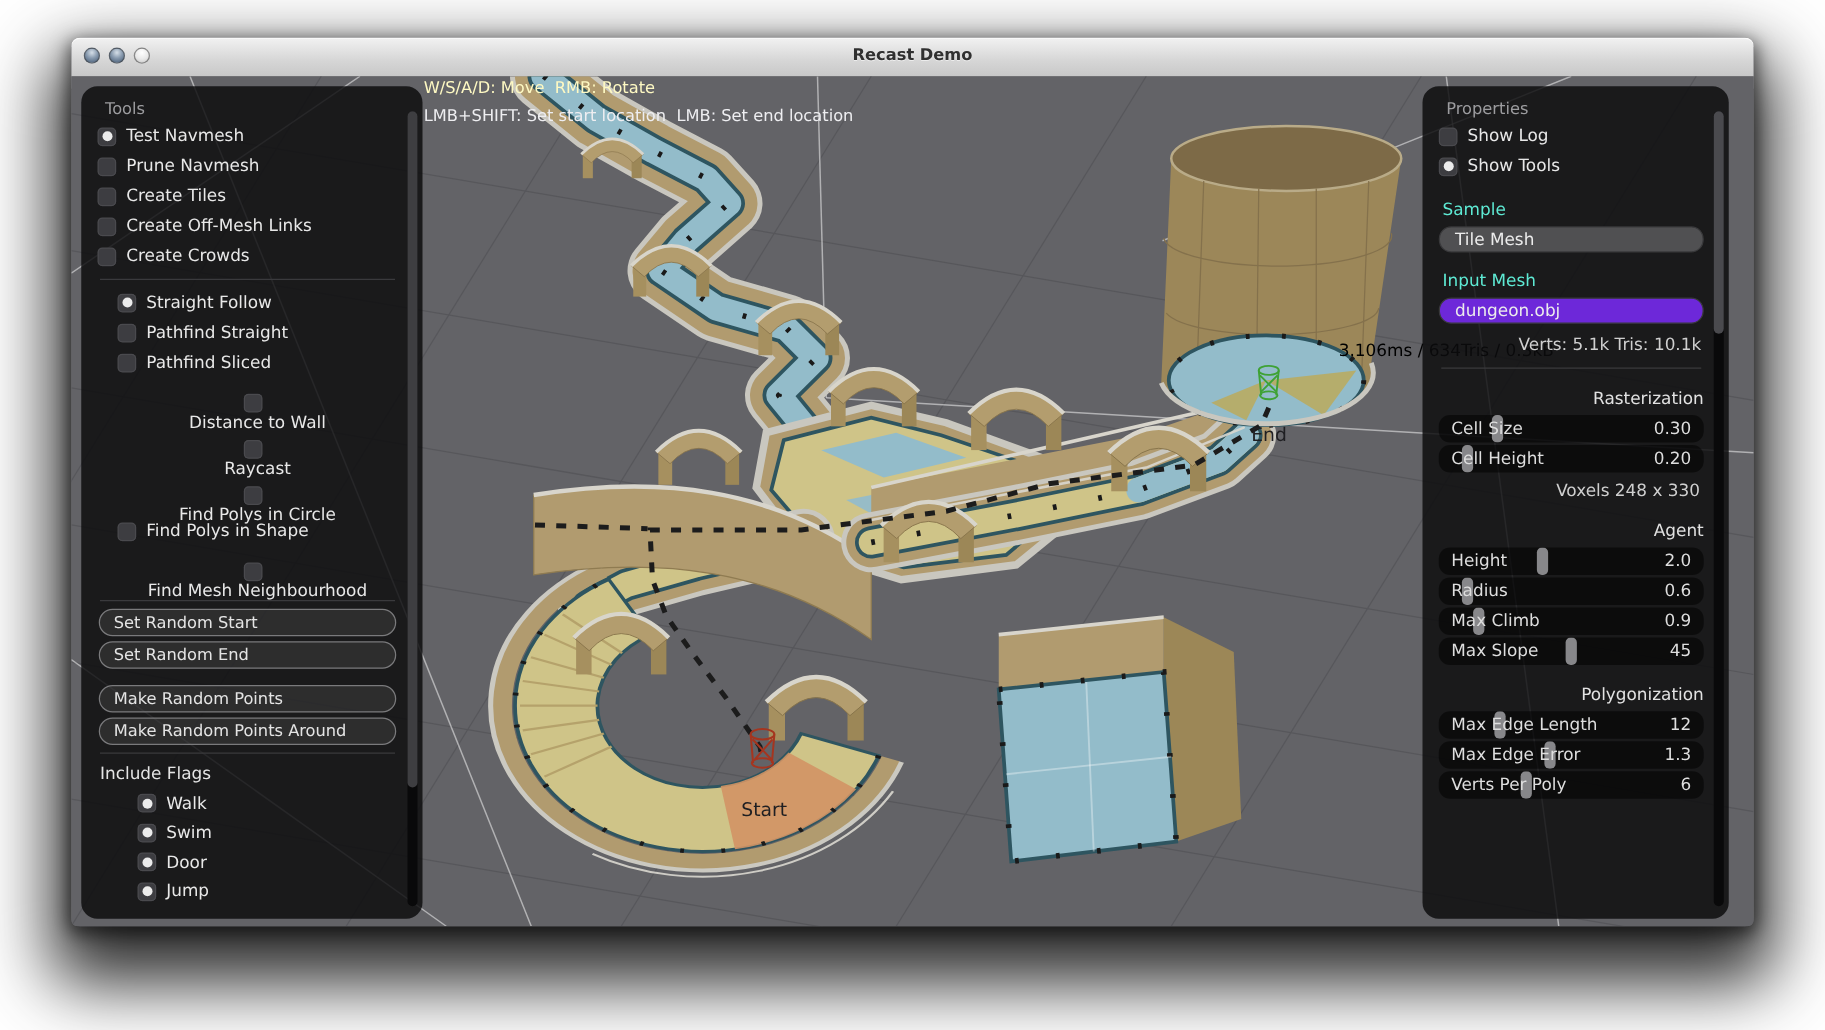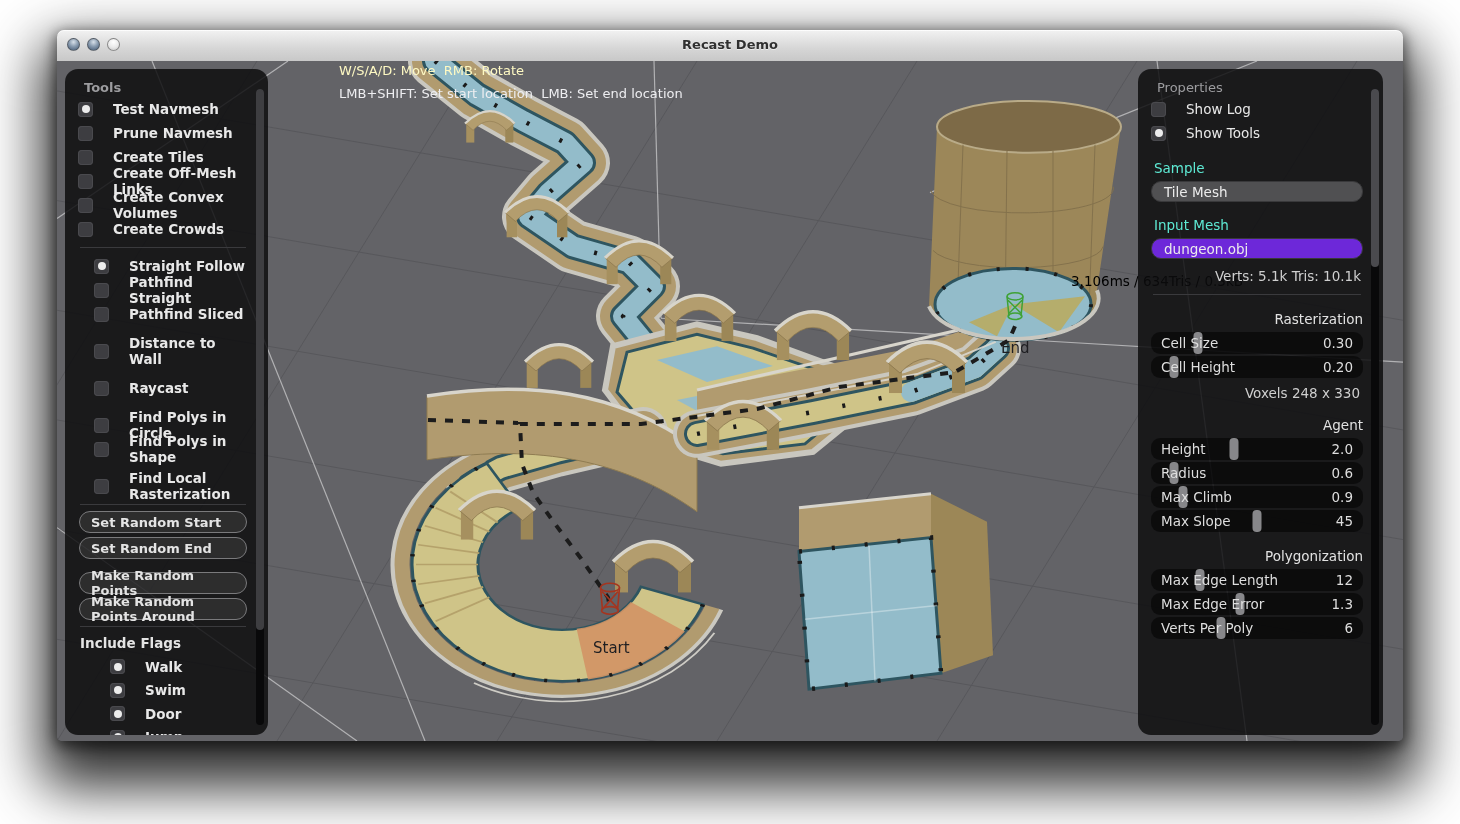--- a/index.html
+++ b/index.html
@@ -35,27 +35,27 @@
   .lbl-start { left:536px; top:578px; }
   .lbl-end   { left:944px; top:278px; }
 
   
   .panel { position:absolute; top:8px; bottom:6px; background:rgba(12,12,13,0.84);
            border-radius:13px; z-index:5; overflow:hidden; color:#e6e6e6; }
   .panel-inner { padding:6px 20px 0 13px; }
   .phead { color:#9c9c9f; font-size:13px; height:18px; line-height:18px; margin:4px 0 0 6px; }
   .sep { height:1px; background:#3a3a3d; margin:6px 2px; }
 
-  .tools { left:8px;  width:203px;font-weight:bold; }
+  .tools { left:8px;  width:273px; }
   .props { right:20px; width:245px; }
 
   
-  .titem { display:flex; align-items:center; height:24px; cursor:default;gap:12px; }
+  .titem { display:flex; align-items:center; height:24px; cursor:default; }
   .flaglist .titem { height:23.5px; }
-  .titem.gap { margin-top:13px; }
+  .titem.gap { margin-top:13px;flex-direction:column; }
   .check { flex:none; width:15px; height:15px; border-radius:4px; background:#3d3d41;
            margin-right:8px; position:relative; box-shadow:inset 0 0 0 1px #4a4a4e; }
   .titem.checked .check::after { content:''; position:absolute; left:3.5px; top:3.5px;
            width:8px; height:8px; border-radius:50%; background:#ececec; }
   .tlabel { font-size:13.5px; color:#e8e8e8; }
   .sublist { margin-left:16px; }
   .flaglist { margin-left:32px; }
   .grouplabel { font-size:13.5px; color:#e4e4e4; height:20px; line-height:20px; margin:2px 0 2px 2px; }
 
   
@@ -282,24 +282,20 @@
             <div class="titem">
             <span class="check"></span>
             <span class="tlabel">Create Tiles</span>
           </div>
             <div class="titem">
             <span class="check"></span>
             <span class="tlabel">Create Off-Mesh Links</span>
           </div>
             <div class="titem">
             <span class="check"></span>
-            <span class="tlabel">Create Convex Volumes</span>
-          </div>
-            <div class="titem">
-            <span class="check"></span>
             <span class="tlabel">Create Crowds</span>
           </div>
           </div>
 
         <div class="sep"></div>
 
         <div class="sublist">
 
         <div class="titem checked">
             <span class="check"></span>
@@ -324,21 +320,21 @@
             <div class="titem gap">
             <span class="check"></span>
             <span class="tlabel">Find Polys in Circle</span>
           </div>
             <div class="titem">
             <span class="check"></span>
             <span class="tlabel">Find Polys in Shape</span>
           </div>
             <div class="titem gap">
             <span class="check"></span>
-            <span class="tlabel">Find Local Rasterization</span>
+            <span class="tlabel">Find Mesh Neighbourhood</span>
           </div>
           </div>
 
         <div class="sep"></div>
 
         <div>
 
         <div class="tbtn">
             <span>Set Random Start</span>
           </div>

